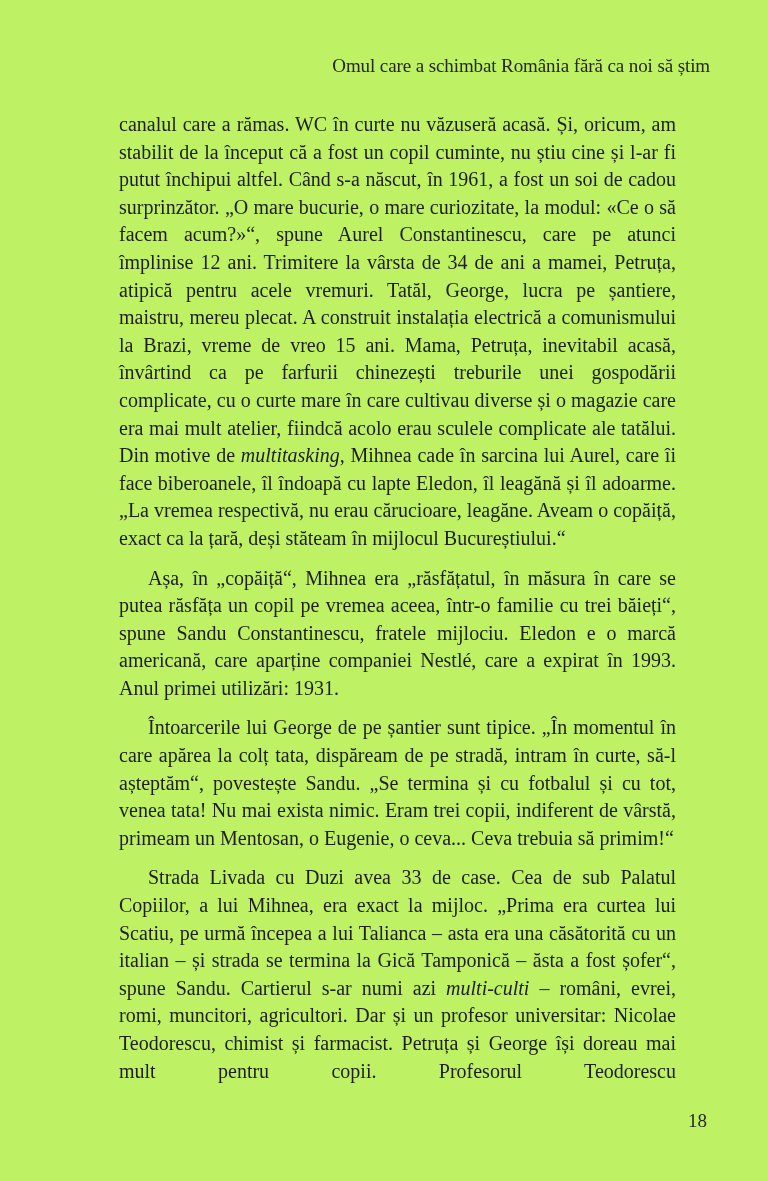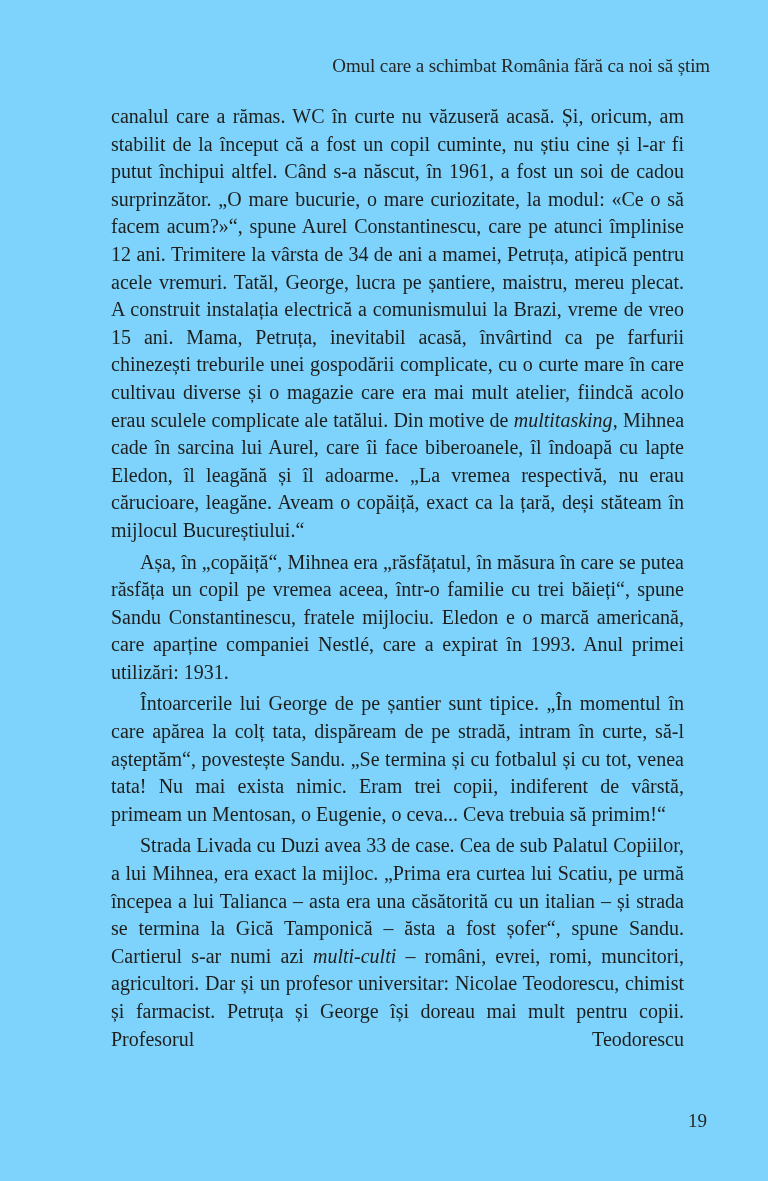--- a/index.html
+++ b/index.html
@@ -4,21 +4,21 @@
 <style>
   html, body {
     margin: 0;
     padding: 0;
     background: #ffffff;
   }
   .page {
     position: relative;
     width: 768px;
     height: 1181px;
-    background: #7dd3fc;
+    background: #bef264;
     font-family: "Liberation Serif", "DejaVu Serif", serif;
     color: #1e1e1c;
     overflow: hidden;
   }
   .running-head {
     position: absolute;
     top: 55px;
     right: 58px;
     font-size: 19px;
     letter-spacing: -0.1px;
@@ -29,21 +29,21 @@
     position: absolute;
     left: 107px;
     top: 99px;
     width: 581px;
     font-size: 20px;
     line-height: 27.6px;
     text-align: justify;
     color: #1e1e1c;
   }
   .para {
-    margin: 4px;
+    margin: 12px;
     padding: 0;
     text-indent: 29px;
   }
   .para.no-indent {
     text-indent: 0;
   }
   .para.cont {
     text-align-last: justify;
   }
   .it {
@@ -69,15 +69,15 @@
     <p class="para no-indent"><span>canalul care a rămas. WC în curte nu văzuseră acasă. Și, oricum, am stabilit de la început că a fost un copil cuminte, nu știu cine și l-ar fi putut închipui altfel. Când s-a născut, în 1961, a fost un soi de cadou surprinzător. „O mare bucurie, o mare curiozitate, la modul: «Ce o să facem acum?»“, spune Aurel Constantinescu, care pe atunci împlinise 12 ani. Trimitere la vârsta de 34 de ani a mamei, Petruța, atipică pentru acele vremuri. Tatăl, George, lucra pe șantiere, maistru, mereu plecat. A construit instalația electrică a comunismului la Brazi, vreme de vreo 15 ani. Mama, Petruța, inevitabil acasă, învârtind ca pe farfurii chinezești treburile unei gospodării complicate, cu o curte mare în care cultivau diverse și o magazie care era mai mult atelier, fiindcă acolo erau sculele complicate ale tatălui. Din motive de </span><em class="it">multitasking</em><span>, Mihnea cade în sarcina lui Aurel, care îi face biberoanele, îl îndoapă cu lapte Eledon, îl leagănă și îl adoarme. „La vremea respectivă, nu erau cărucioare, leagăne. Aveam o copăiță, exact ca la țară, deși stăteam în mijlocul Bucureștiului.“</span></p>
 
     <p class="para"><span>Așa, în „copăiță“, Mihnea era „răsfățatul, în măsura în care se putea răsfăța un copil pe vremea aceea, într-o familie cu trei băieți“, spune Sandu Constantinescu, fratele mijlociu. Eledon e o marcă americană, care aparține companiei Nestlé, care a expirat în 1993. Anul primei utilizări: 1931.</span></p>
 
     <p class="para"><span>Întoarcerile lui George de pe șantier sunt tipice. „În momentul în care apărea la colț tata, dispăream de pe stradă, intram în curte, să-l așteptăm“, povestește Sandu. „Se termina și cu fotbalul și cu tot, venea tata! Nu mai exista nimic. Eram trei copii, indiferent de vârstă, primeam un Mentosan, o Eugenie, o ceva... Ceva trebuia să primim!“</span></p>
 
     <p class="para cont"><span>Strada Livada cu Duzi avea 33 de case. Cea de sub Palatul Copiilor, a lui Mihnea, era exact la mijloc. „Prima era curtea lui Scatiu, pe urmă începea a lui Talianca – asta era una căsătorită cu un italian – și strada se termina la Gică Tamponică – ăsta a fost șofer“, spune Sandu. Cartierul s-ar numi azi </span><em class="it">multi-culti</em><span> – români, evrei, romi, muncitori, agricultori. Dar și un profesor universitar: Nicolae Teodorescu, chimist și farmacist. Petruța și George își doreau mai mult pentru copii. Profesorul Teodorescu</span></p>
 
   </div>
 
-  <div class="page-number">19</div>
+  <div class="page-number">18</div>
 
 </div>
 
 </body></html>

